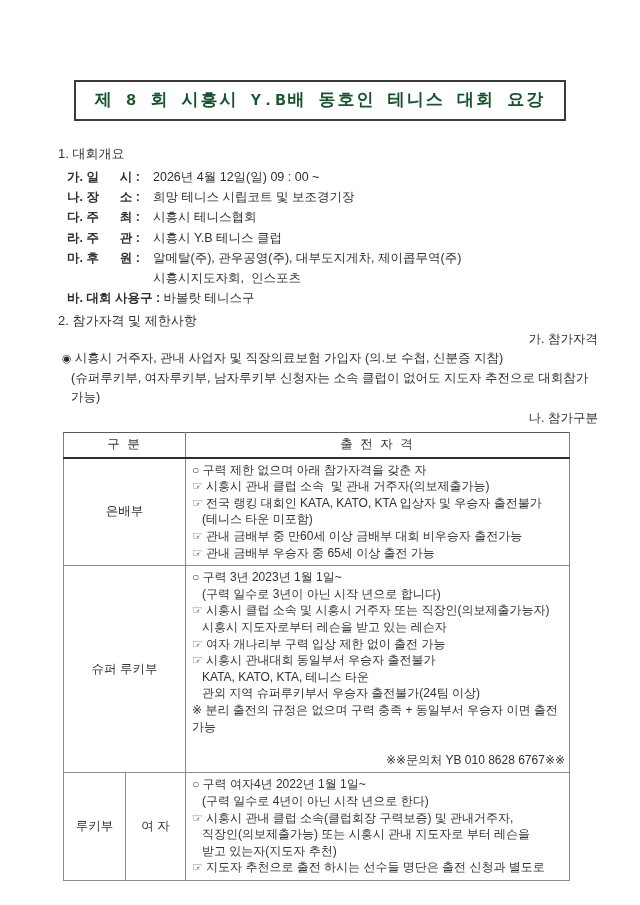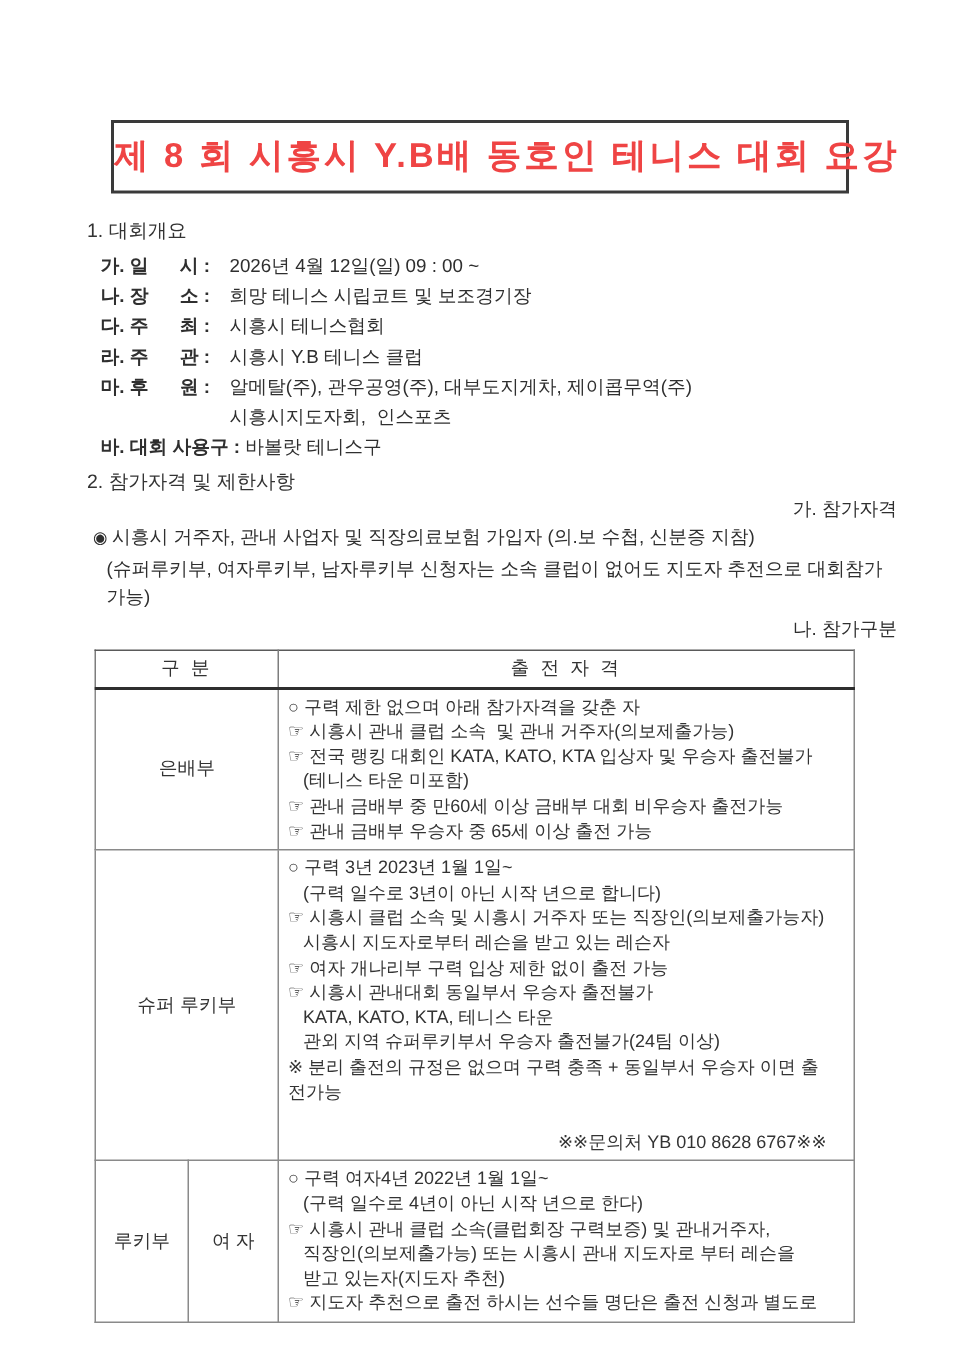--- a/index.html
+++ b/index.html
@@ -5,21 +5,21 @@
   html,body { margin:0; padding:0; background:#ffffff; }
   .page {
     position:relative; width:640px; height:905px; overflow:hidden;
     background:#ffffff; color:#2f2f2f;
     font-family:"Liberation Sans","DejaVu Sans",sans-serif;
   }
   .title-box {
     position:absolute; left:74px; top:80px; width:492px; box-sizing:border-box;
     border:2px solid #3a3a3a; text-align:center; padding:6px 0 8px 0;
   }
-  .title-box h1 { margin:0; font-size:23px; font-weight:bold; letter-spacing:2px; color:#ef4444; white-space:nowrap; }
+  .title-box h1 { margin:0; font-size:17px; font-weight:bold; letter-spacing:2px; color:#14532d; white-space:nowrap;font-family:Liberation Mono, monospace; }
 
   .content { position:absolute; left:58px; top:146px; width:540px; }
 
   .h-sec  { font-size:13px; line-height:16px; margin:0; color:#333; }
   .h-sec2 { margin-top:5px; }
   .sub-h  { font-size:12.5px; line-height:17px; margin:2px 0 1px -3px;text-align:right; }
 
   .ov-list { margin:5px 0 0 9px; }
   .ov-line { font-size:12.5px; line-height:20.2px; white-space:pre; }
   .ov-label { display:inline-block; min-width:86px; white-space:pre;font-weight:bold; }
@@ -34,21 +34,21 @@
     margin:5px 0 0 5px; font-size:12px; color:#333;
   }
   table.division col.c1 { width:62px; }
   table.division col.c2 { width:60px; }
   table.division th {
     font-weight:normal; font-size:12.5px; letter-spacing:2px; padding:3px 0 4px 0;
     border:1px solid #7d7d7d; border-top:1.5px solid #5a5a5a; border-bottom:2.5px solid #2e2e2e;
   }
   table.division td { border:1px solid #8a8a8a; }
   td.cat { text-align:center; vertical-align:middle; font-size:12.5px; }
-  td.cell-content { padding:3px 18px 4px 6px; vertical-align:top; }
+  td.cell-content { padding:3px 4px 4px 6px; vertical-align:top; }
   .tline { white-space:pre-wrap; line-height:16.6px; }
   .tline.center { text-align:right; }
   .tline.blank { height:16.6px; }
 </style>
 </head>
 <body>
 
 <div class="page">
 
   <div class="title-box">

